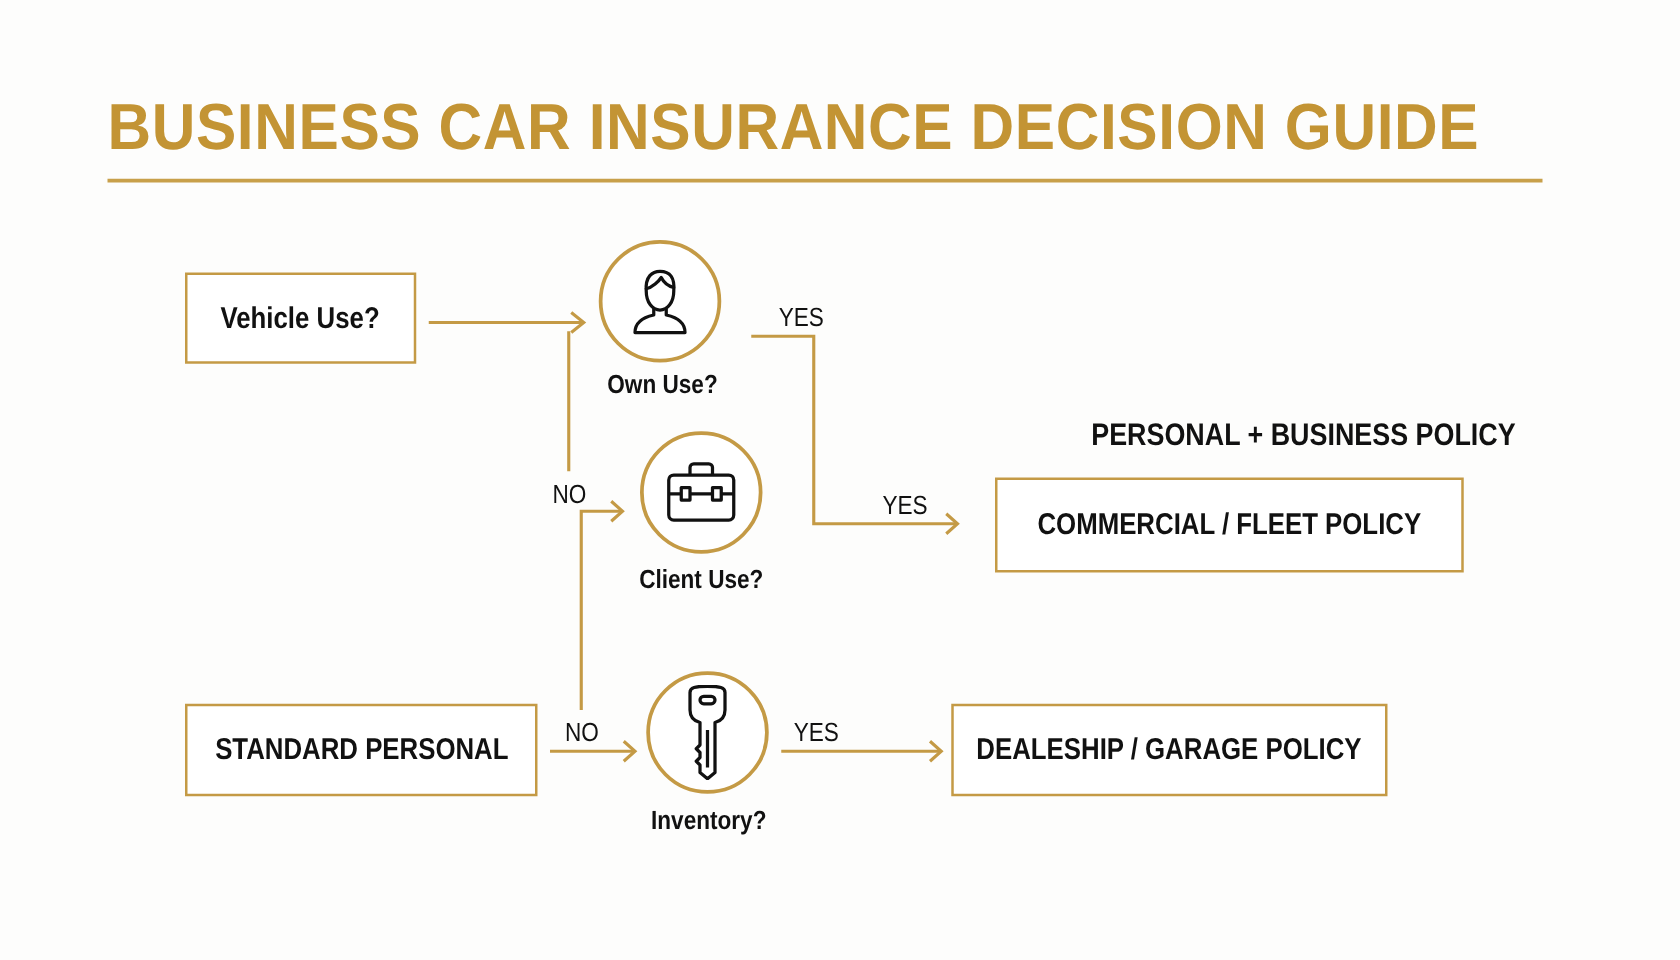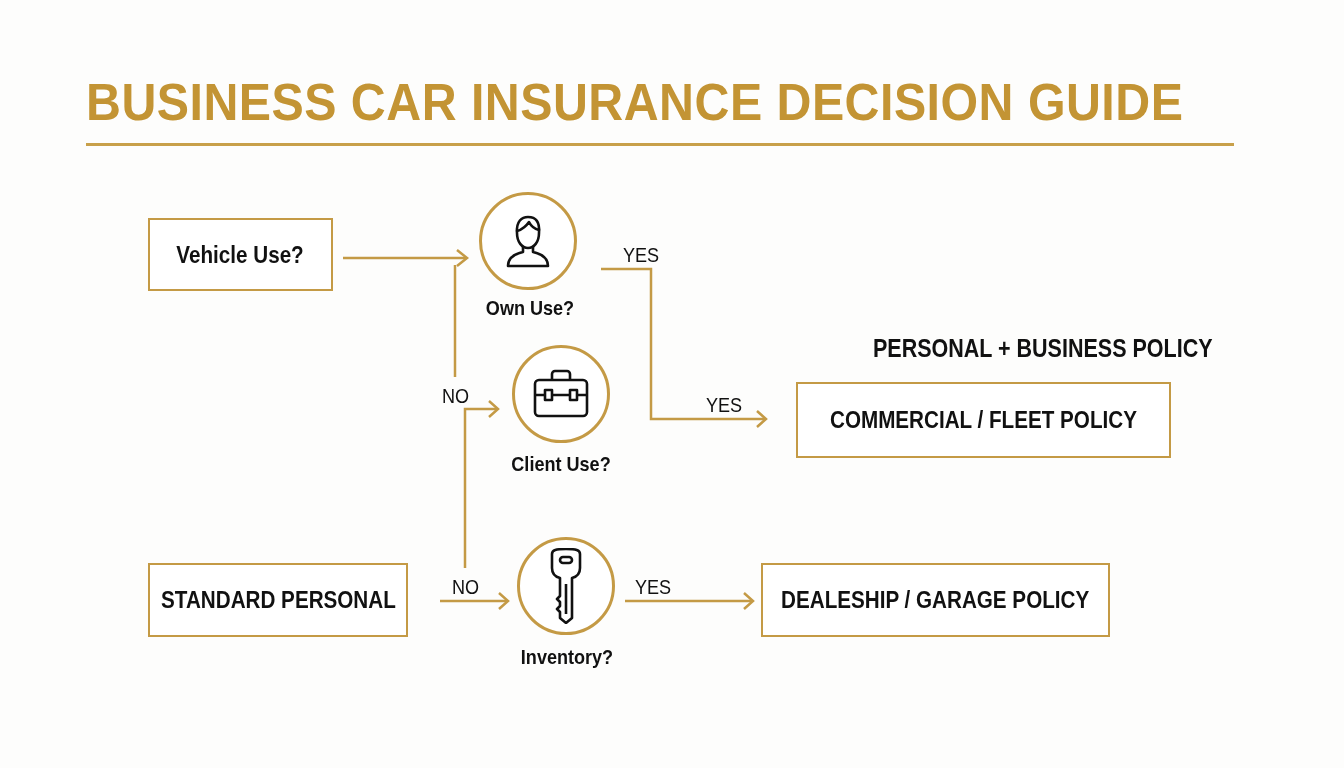--- a/index.html
+++ b/index.html
@@ -42,21 +42,21 @@
     <path d="M499 593 L508 601 L499 609"></path>
 
     <path d="M625 601 H752"></path>
     <path d="M744 593 L753 601 L744 609"></path>
   </g>
 </svg>
 
 <div class="box" style="left:148px;top:218px;width:185px;height:73px;">
   <span>Vehicle Use?</span>
 </div>
-<div class="box" style="left:148px;top:563px;width:260px;height:74px;">
+<div class="box" style="left:148px;top:563px;width:282px;height:74px;">
   <span>STANDARD PERSONAL</span>
 </div>
 <div class="box" style="left:777px;top:382px;width:375px;height:76px;margin-left:19px;">
   <span>COMMERCIAL / FLEET POLICY</span>
 </div>
 <div class="box" style="left:761px;top:563px;width:349px;height:74px;">
   <span>DEALESHIP / GARAGE POLICY</span>
 </div>
 
 <div class="plain" style="left:873px;top:334px;">PERSONAL + BUSINESS POLICY</div>

